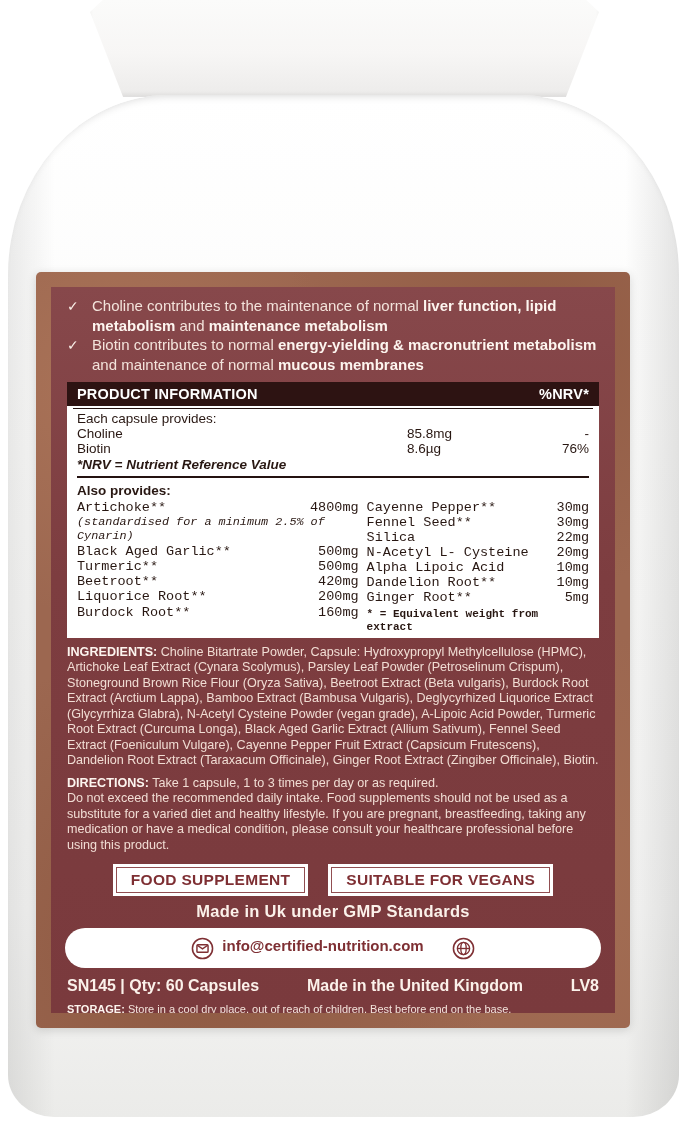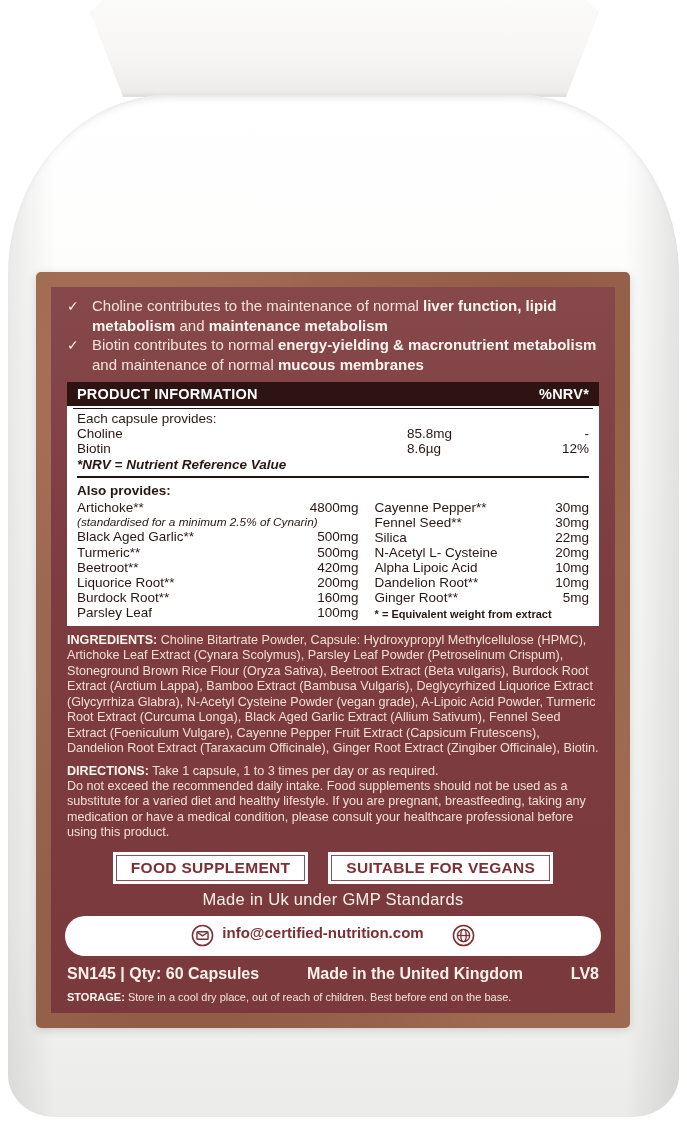--- a/index.html
+++ b/index.html
@@ -53,38 +53,38 @@
     padding:4px 10px;letter-spacing:.2px;gap:25px;}
   .pi-body{margin:2px 6px 0;border-top:1.5px solid #241210;padding:2px 4px 5px;
     color:#281712;font-size:13.5px;line-height:1.12;}
   .pi-row{display:flex;align-items:baseline;}
   .pi-row .n{flex:1;}
   .pi-row .a{width:110px;text-align:left;}
   .pi-row .v{width:72px;text-align:right;}
   .pi-note{font-style:italic;font-weight:700;padding-top:1px;}
   .pi-divider{border-top:2px solid #241210;margin:4px 0 5px;}
   .also-head{font-weight:700;padding-bottom:1px;}
-  .also-cols{display:flex;gap:16px;}
+  .also-cols{display:flex;gap:8px;font-family:Liberation Mono, monospace;}
   .col-left{flex:0 0 55%;}
   .col-right{flex:1;}
   .ing-row{display:flex;justify-content:space-between;align-items:baseline;}
   .std-note{font-style:italic;font-size:11.8px;line-height:1.25;}
   .footnote{font-weight:700;font-size:11px;text-align:left;margin-top:3px;}
 
   
   .para{margin:7px 16px 0;font-size:12.6px;line-height:1.23;color:#f1ddd4;}
   .para .lead{font-weight:700;color:#fdf5ef;}
 
   
   .badges{margin-top:14px;display:flex;justify-content:center;gap:26px;}
   .badge{background:#ffffff;color:#7e2f33;font-weight:700;font-size:15.5px;
     padding:3px 14px;letter-spacing:.3px;
     border:1.5px solid rgba(126,47,51,.85);box-shadow:0 0 0 3px #ffffff;}
 
-  .gmp{margin-top:9px;text-align:center;font-weight:400;font-size:16.5px;
+  .gmp{margin-top:9px;text-align:center;font-weight:700;font-size:16.5px;
     letter-spacing:.3px;color:#fbf1ea;}
 
   
   .contact{margin:7px 14px 0;background:#ffffff;border-radius:22px;height:40px;
     display:flex;align-items:center;justify-content:center;gap:28px;
     color:#7e2f33;font-weight:700;font-size:15px;}
   .contact-item{display:flex;align-items:flex-start;gap:8px;}
   .contact-item svg{display:block;}
 
   
@@ -126,21 +126,21 @@
             <span class="n">Each capsule provides:</span>
           </div>
           <div class="pi-row">
             <span class="n">Choline</span>
             <span class="a">85.8mg</span>
             <span class="v">-</span>
           </div>
           <div class="pi-row">
             <span class="n">Biotin</span>
             <span class="a">8.6µg</span>
-            <span class="v">12%</span>
+            <span class="v">76%</span>
           </div>
           <div class="pi-note">*NRV = Nutrient Reference Value</div>
           <div class="pi-divider"></div>
           <div class="also-head">Also provides:</div>
           <div class="also-cols">
             <div class="col-left">
               <div class="ing-row">
                 <span>Artichoke**</span>
                 <span>4800mg</span>
               </div>
@@ -157,24 +157,20 @@
                 <span>Beetroot**</span>
                 <span>420mg</span>
               </div>
               <div class="ing-row">
                 <span>Liquorice Root**</span>
                 <span>200mg</span>
               </div>
               <div class="ing-row">
                 <span>Burdock Root**</span>
                 <span>160mg</span>
-              </div>
-              <div class="ing-row">
-                <span>Parsley Leaf</span>
-                <span>100mg</span>
               </div>
             </div>
             <div class="col-right">
               <div class="ing-row">
                 <span>Cayenne Pepper**</span>
                 <span>30mg</span>
               </div>
               <div class="ing-row">
                 <span>Fennel Seed**</span>
                 <span>30mg</span>

